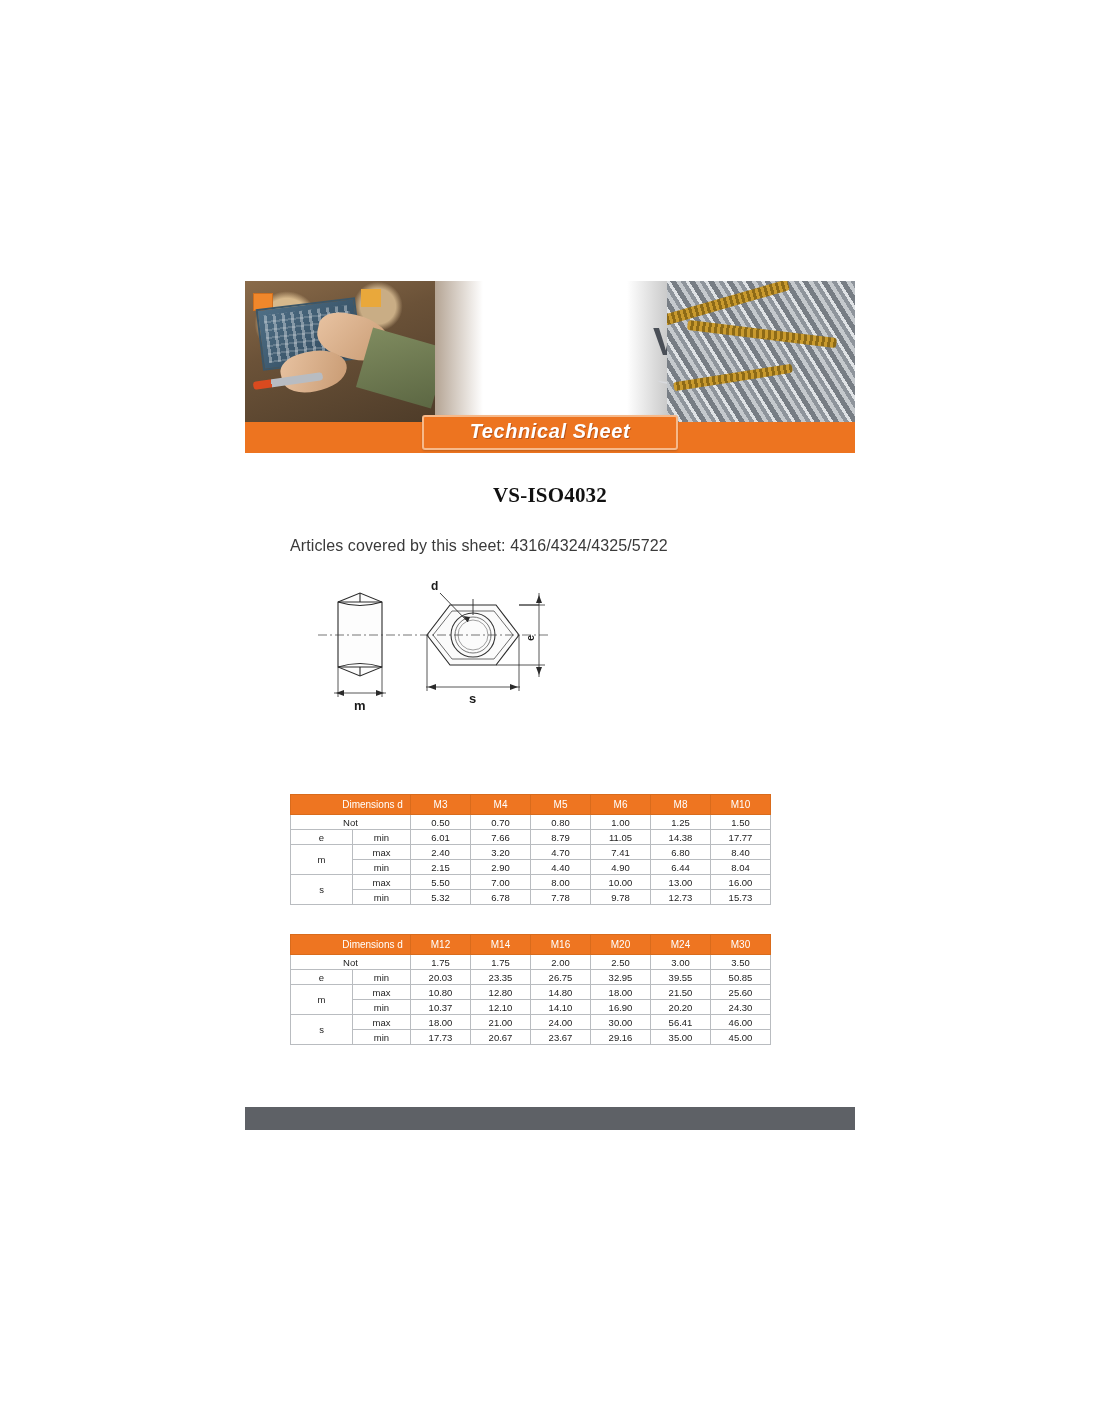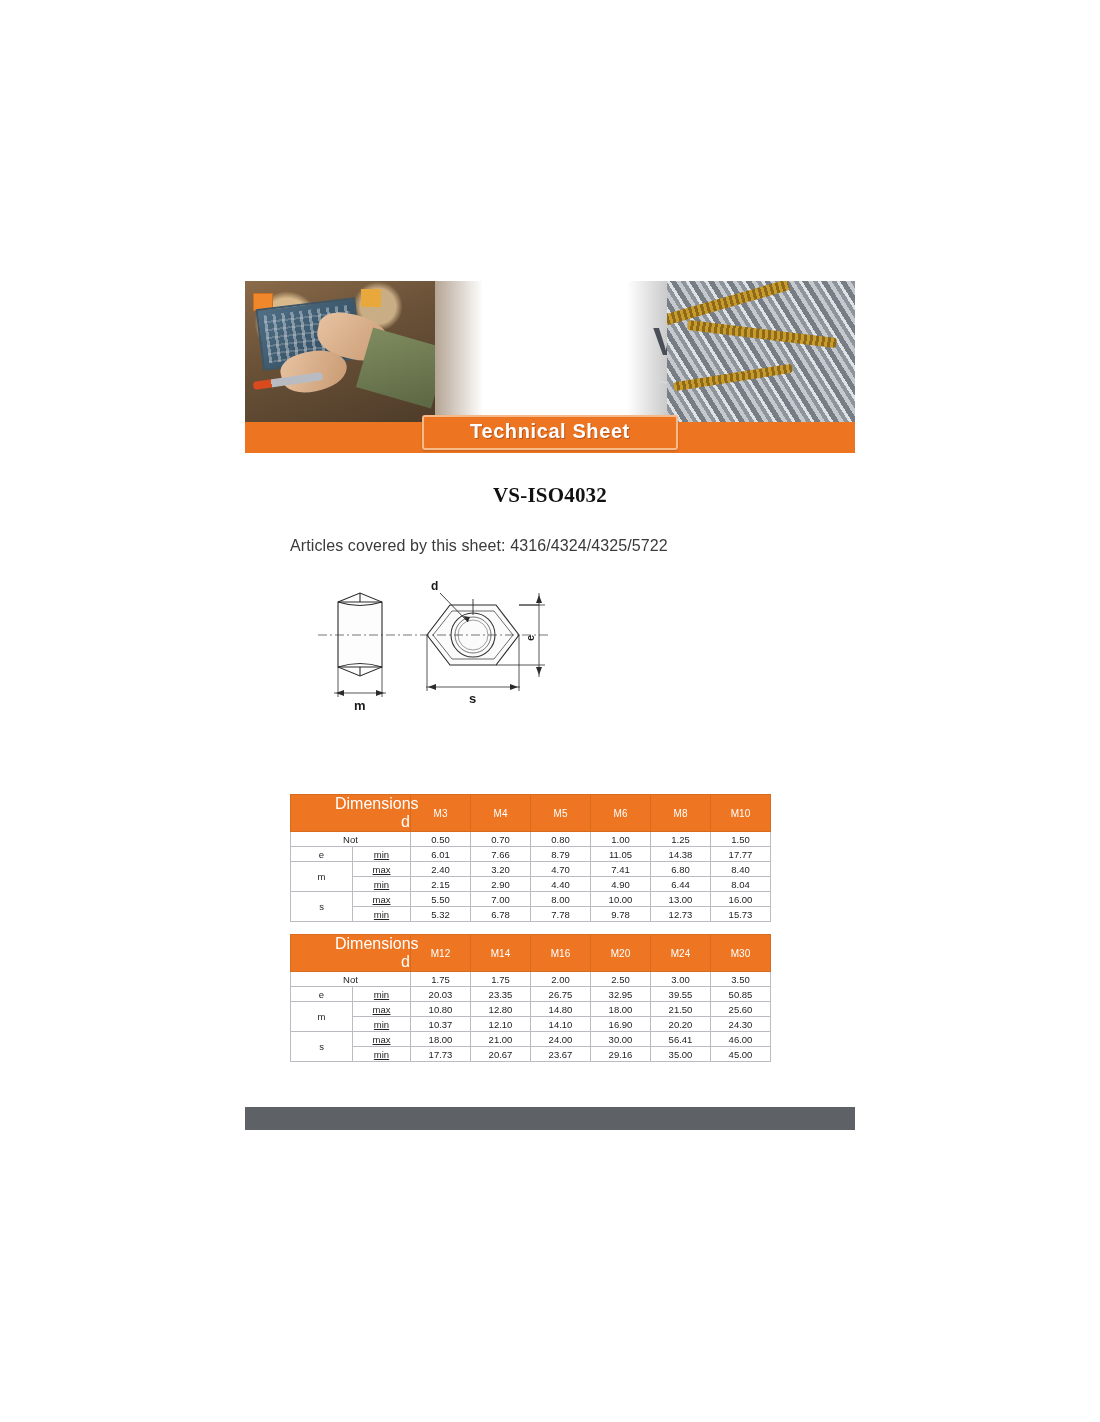--- a/index.html
+++ b/index.html
@@ -171,20 +171,21 @@
     padding: 3px 22px 5px 22px;
     text-align: center;
     background: #ed7420;
     border: 2px solid #f6b98a;
     border-radius: 3px;
     box-shadow: 0 1px 2px rgba(0,0,0,.18);
   }
   .banner-bottom .ribbon span {
     font-family: "Liberation Sans", sans-serif;
     font-size: 20px;
+    font-style: italic;
     font-weight: bold;
     color: #ffffff;
     letter-spacing: .6px;
     text-shadow: 1px 1px 0 #b9551a;
     white-space: nowrap;
   }
   .banner-border-top {
     position: absolute; left: 0; right: 0; top: 0; height: 3px;
     background: #ffffff;
   }
@@ -244,32 +245,31 @@
     font-weight: normal;
   }
   table.spec thead th {
     background: #ee7521;
     color: #ffffff;
     font-size: 10px;
     height: 19px;
     border: 1px solid #d96b1c;
   }
   table.spec thead th.dim-head {
-    text-align: right;
+    text-align: center;
     padding-left: 44px;
-    font-size: 16px;
+    font-size: 10px;
   }
   td.rowlabel {
     font-size: 10px;
     color: #1a1a1a;
   }
   td.sublabel {
     font-size: 9px;
     color: #333333;
-    text-decoration: underline;
   }
   td.notlabel {
     font-size: 8.5px;
     color: #6b6b6b;
     margin-left: 6px;
   }
   td.faded { color: #8d8d8d; }
 
   
   .footer-bar {

